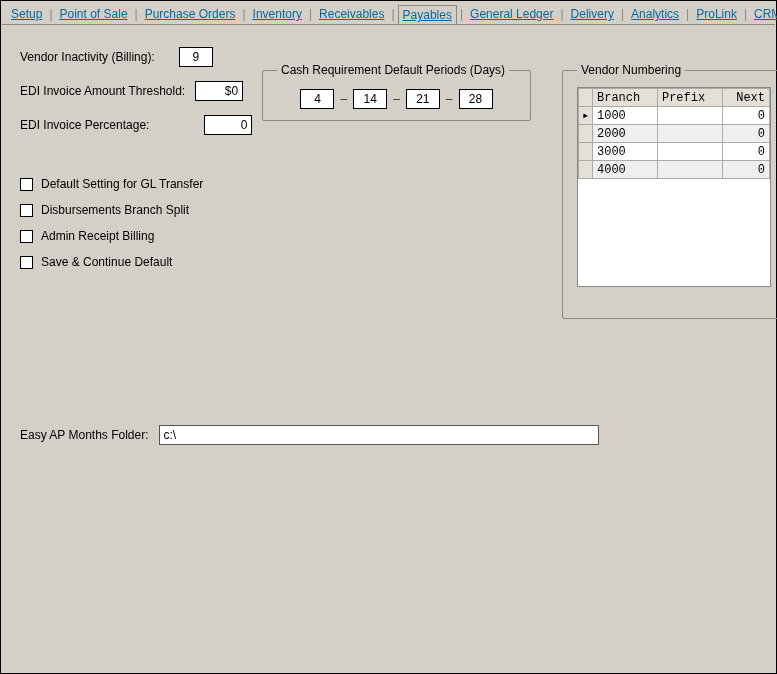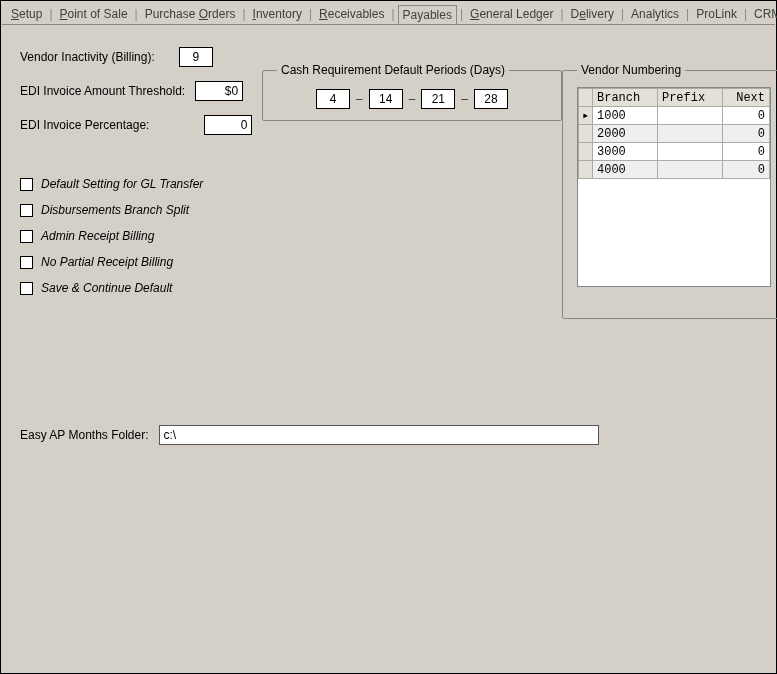--- a/index.html
+++ b/index.html
@@ -19,24 +19,25 @@
       background: #d4d0c8;
       position: relative;
     }
     .tabs {
       display: flex;
       align-items: center;
       padding: 2px 6px 0 6px;
       height: 24px;
     }
     .tab {
-      color: #404040;
+      color: #0369a1;
       cursor: pointer;
       padding: 2px 4px;
       white-space: nowrap;
+      text-decoration: underline;
     }
     .tab.active {
       border: 1px solid #888;
       border-bottom: 1px solid #d4d0c8;
       background: #d4d0c8;
       position: relative;
       top: 1px;
     }
     .tab .u { text-decoration: underline; }
     .tab-sep {
@@ -71,21 +72,21 @@
       font-size: 12px;
     }
     .text-input {
       border: 1px solid #555;
       background: #fff;
       height: 20px;
       padding: 1px 4px;
       font-family: inherit;
       font-size: 12px;
     }
-    .checks { margin-top: 42px; font-style: italic; }
+    .checks { margin-top: 42px; }
     .chk-row {
       display: flex;
       align-items: center;
       margin-bottom: 12px;
     }
     .chk {
       width: 13px;
       height: 13px;
       border: 1px solid #000;
       background: #fff;
@@ -99,21 +100,21 @@
       margin: 0;
       position: absolute;
     }
     fieldset.grp > legend {
       padding: 0 4px;
       font-size: 12px;
     }
     .cash-box {
       left: 260px;
       top: 38px;
-      width: 300px;
+      width: 269px;
       height: 58px;
     }
     .cash-inner {
       display: flex;
       align-items: center;
       justify-content: center;
       gap: 6px;
       margin-top: 2px;
     }
     .cash-inner .dash { color: #333; }
@@ -217,24 +218,20 @@
           <span class="chk"></span>
           <span>Default Setting for GL Transfer</span>
         </div>
         <div class="chk-row">
           <span class="chk"></span>
           <span>Disbursements Branch Split</span>
         </div>
         <div class="chk-row">
           <span class="chk"></span>
           <span>Admin Receipt Billing</span>
-        </div>
-        <div class="chk-row">
-          <span class="chk"></span>
-          <span>No Partial Receipt Billing</span>
         </div>
         <div class="chk-row">
           <span class="chk"></span>
           <span>Save &amp; Continue Default</span>
         </div>
       </div>
     </div>
 
     <fieldset class="grp cash-box">
       <legend>Cash Requirement Default Periods (Days)</legend>

